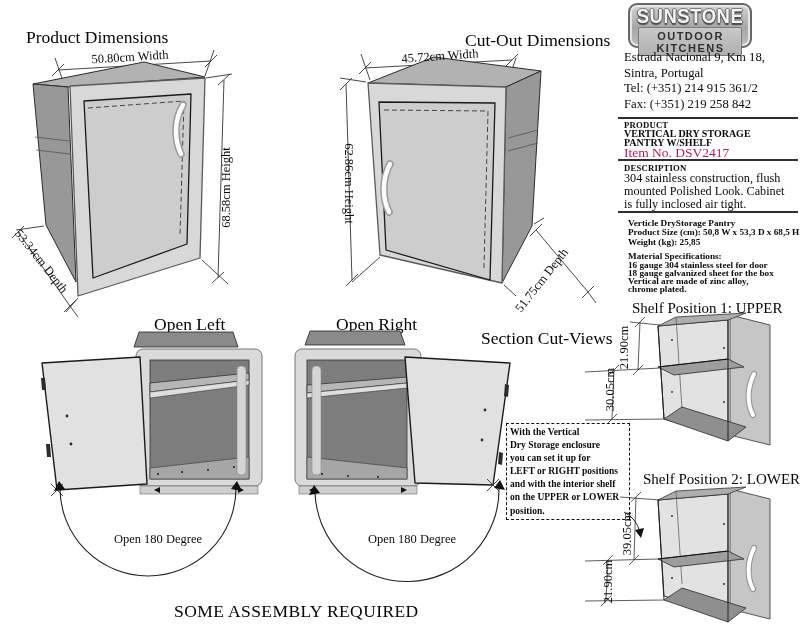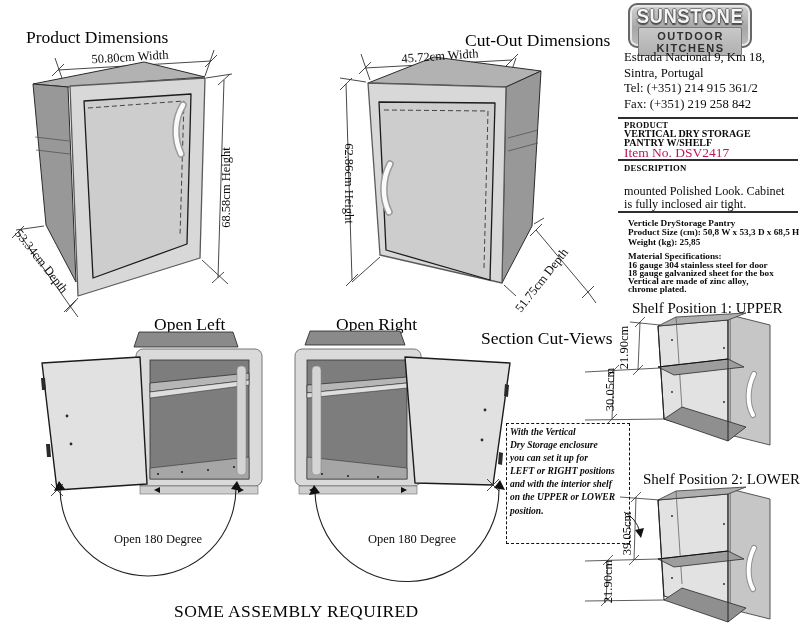--- a/index.html
+++ b/index.html
@@ -8,21 +8,21 @@
   .h{position:absolute;font-size:17.5px;color:#050505;white-space:nowrap;}
   .h2{position:absolute;font-size:15px;color:#050505;white-space:nowrap;margin-left:11px;}
   .dim{position:absolute;font-size:12.5px;color:#0d0d0d;text-align:center;white-space:nowrap;}
   .rule{position:absolute;left:618px;width:180px;height:2px;background:#2e2e2e;}
   .addr{position:absolute;left:624px;top:50px;width:176px;font-size:12.7px;line-height:15.6px;color:#0a0a0a;}
   .slabel{font-size:8.7px;font-weight:bold;letter-spacing:0.2px;line-height:8.8px;color:#0a0a0a;}
   .pname{font-size:10px;font-weight:bold;line-height:8.6px;color:#0a0a0a;}
   .itemno{font-size:13.5px;color:#be185d;}
   .desct{font-size:12.2px;line-height:13.4px;color:#0a0a0a;}
   .spect{font-size:9.2px;font-weight:bold;line-height:9.6px;color:#0a0a0a;white-space:nowrap;}
-  .notebox{position:absolute;left:506px;top:423px;width:124px;height:121px;border:1.5px dashed #111;box-sizing:border-box;padding:2px 13px 0 3px;font-style:italic;}
+  .notebox{position:absolute;left:506px;top:423px;width:124px;height:97px;border:1.5px dashed #111;box-sizing:border-box;padding:2px 13px 0 3px;}
   .noteline{font-size:9.5px;font-weight:bold;line-height:13.1px;white-space:nowrap;color:#0a0a0a;}
   .logo{position:absolute;left:628px;top:3px;width:124px;height:45px;background:linear-gradient(180deg,#d4d4d4,#a6a6a6 55%,#bcbcbc);border:2px solid #686868;border-radius:9px;box-shadow:inset 0 0 0 2px #e7e7e7;text-align:center;box-sizing:border-box;}
   .logobrand{font-family:"Liberation Sans",sans-serif;font-weight:bold;font-size:18.5px;line-height:20px;margin-top:2px;color:#f5f5f5;letter-spacing:0.5px;transform:scaleY(1.05);text-shadow:0 1.5px 1px #4a4a4a,0 -1px 0 #7c7c7c,1px 0 1px #5a5a5a,-1px 0 1px #5a5a5a;}
   .logotag{font-family:"Liberation Sans",sans-serif;font-weight:bold;font-size:11px;letter-spacing:1.5px;color:#2f2f2f;border:1.5px solid #7a7a7a;border-radius:2px;background:linear-gradient(180deg,#c8c8c8,#b0b0b0);margin:0 8px;padding:1.5px 0 1.5px 1px;}
 </style>
 </head>
 <body>
 
 <div class="page">
 
@@ -236,20 +236,21 @@
   <div class="rule" style="top:117px"></div>
 
   <div class="abs slabel" style="left:624px;top:121px">PRODUCT</div>
   <div class="abs pname" style="left:624px;top:130px">VERTICAL DRY STORAGE</div>
   <div class="abs pname" style="left:624px;top:138.5px">PANTRY W/SHELF</div>
   <div class="abs itemno" style="left:624px;top:144.5px">Item No. DSV2417</div>
 
   <div class="rule" style="top:159px"></div>
 
   <div class="abs slabel" style="left:624px;top:163.5px">DESCRIPTION</div>
+  <div class="abs desct" style="left:624px;top:171.5px">304 stainless construction, flush</div>
   <div class="abs desct" style="left:624px;top:184.9px">mounted Polished Look. Cabinet</div>
   <div class="abs desct" style="left:624px;top:198.3px">is fully inclosed air tight.</div>
 
   <div class="rule" style="top:211px"></div>
 
   <div class="abs spect" style="left:628px;top:218.5px">Verticle DryStorage Pantry</div>
   <div class="abs spect" style="left:628px;top:228px">Product Size (cm): 50,8 W x 53,3 D x 68,5 H</div>
   <div class="abs spect" style="left:628px;top:237.5px">Weight (kg): 25,85</div>
 
   <div class="abs spect" style="left:628px;top:252px">Material Specifications:</div>

